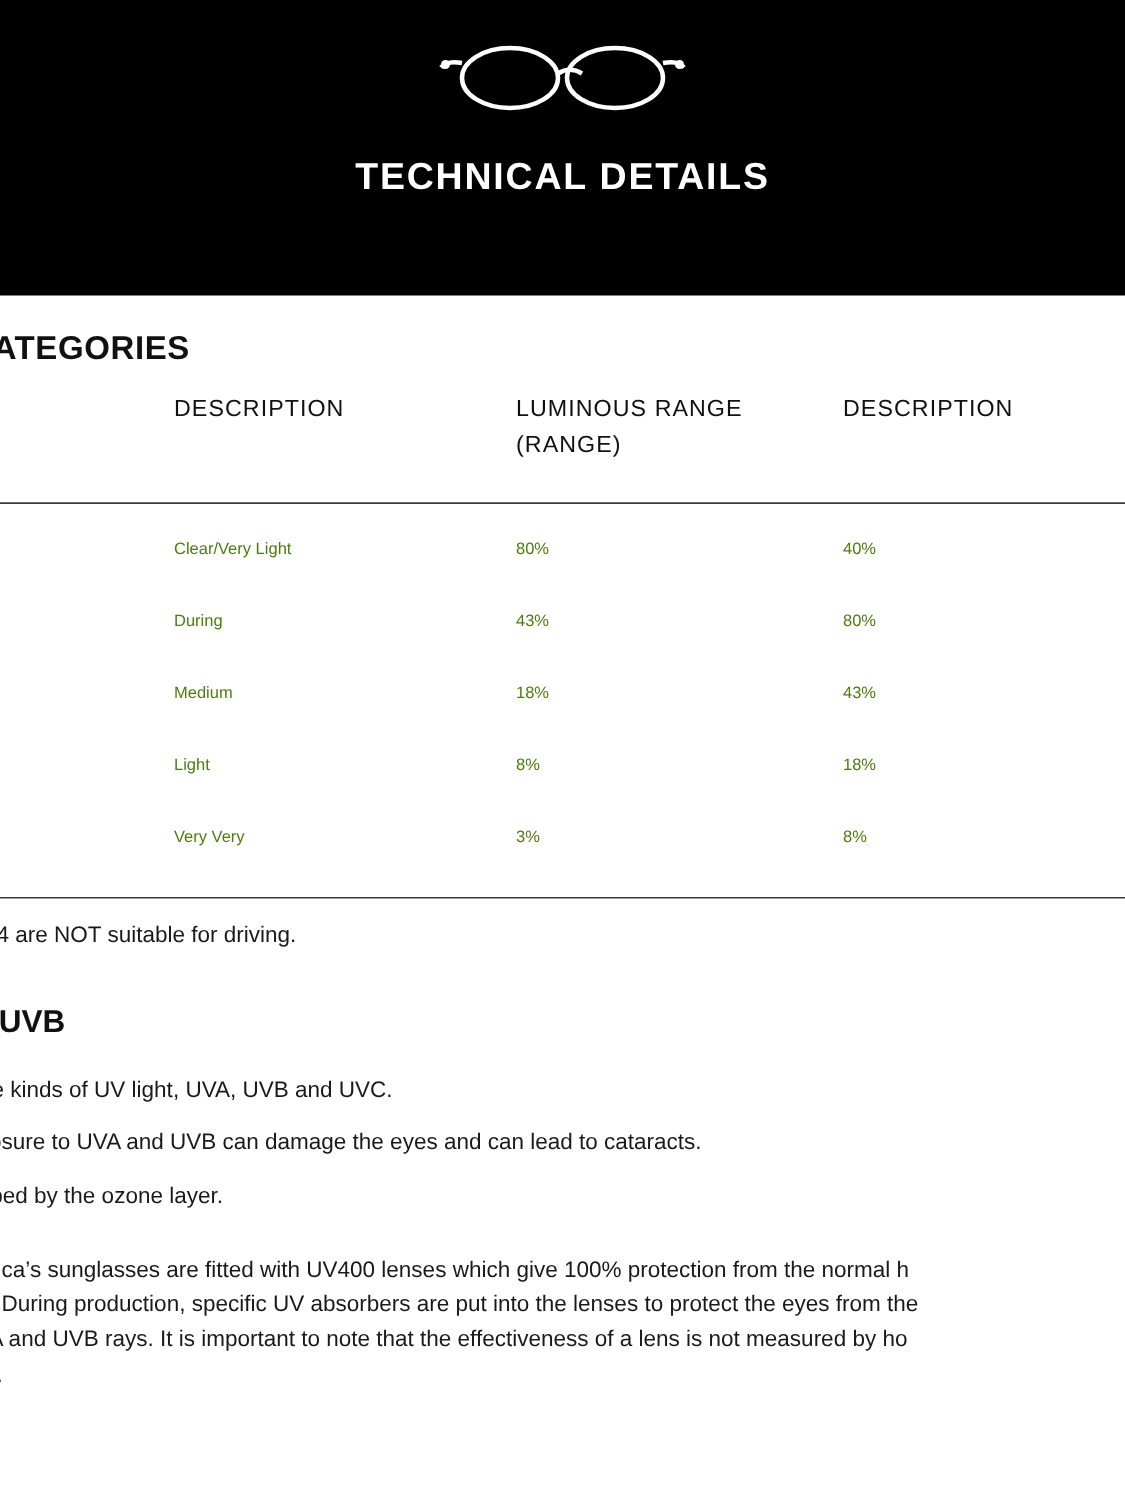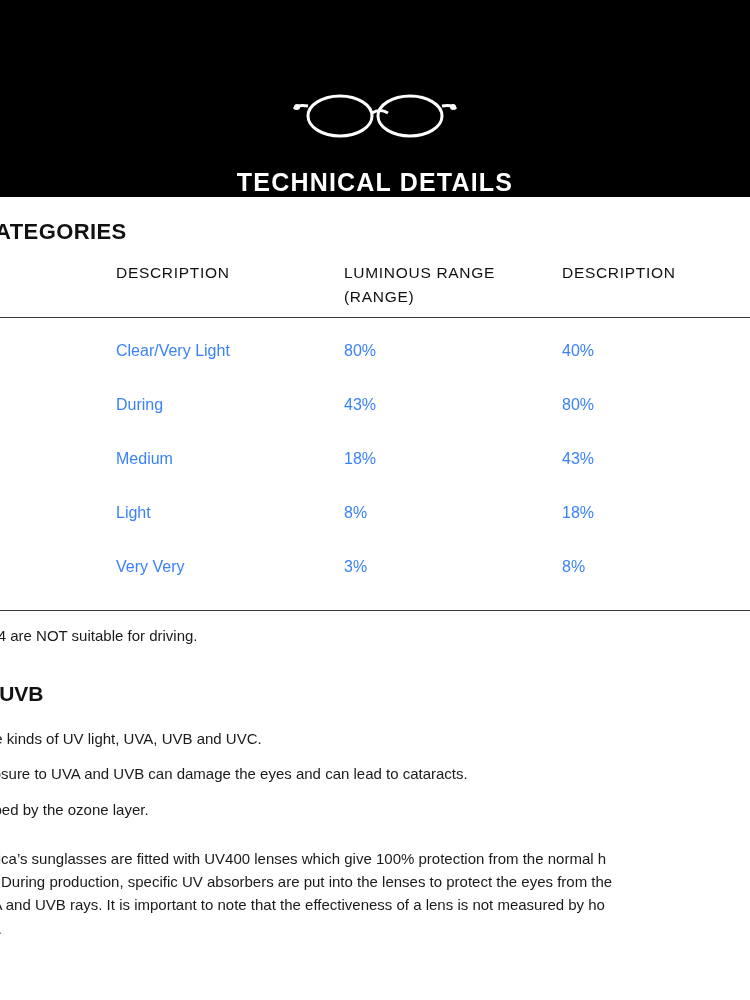--- a/index.html
+++ b/index.html
@@ -17,23 +17,23 @@
   }
 
   
   .header {
     background: #000000;
     height: 197px;
     width: 100%;
     display: flex;
     flex-direction: column;
     align-items: center;
-    justify-content: flex-end;
+    justify-content: flex-start;
     box-sizing: border-box;
-    padding-top: 40px;
+    padding-top: 28px;
   }
   .glasses-icon {
     width: 170px;
     height: 48px;
     display: block;
   }
   .header-title {
     color: #ffffff;
     font-size: 25px;
     letter-spacing: 1.2px;
@@ -73,26 +73,26 @@
     font-size: 15.5px;
     font-weight: 400;
     letter-spacing: 0.7px;
     color: #111111;
     padding: 0 0 12px 0;
     vertical-align: top;
     line-height: 1.55;
   }
   table.cat-table thead tr.header-row th {
     border-bottom: 1px solid #3b3b3b;
-    padding-bottom: 8px;
+    padding-bottom: 26px;
   }
   table.cat-table td {
-    font-size: 16px;
+    font-size: 11px;
     font-weight: 400;
-    color: #3b82f6;
+    color: #4d7c0f;
     padding: 18px 0 18px 0;
     vertical-align: top;
   }
   table.cat-table tbody tr:first-child td {
     padding-top: 24px;
   }
   .col-cat   { width: 160px; }
   .col-desc  { width: 228px; }
   .col-lum   { width: 218px; }
   .col-trans { width: 188px; }

